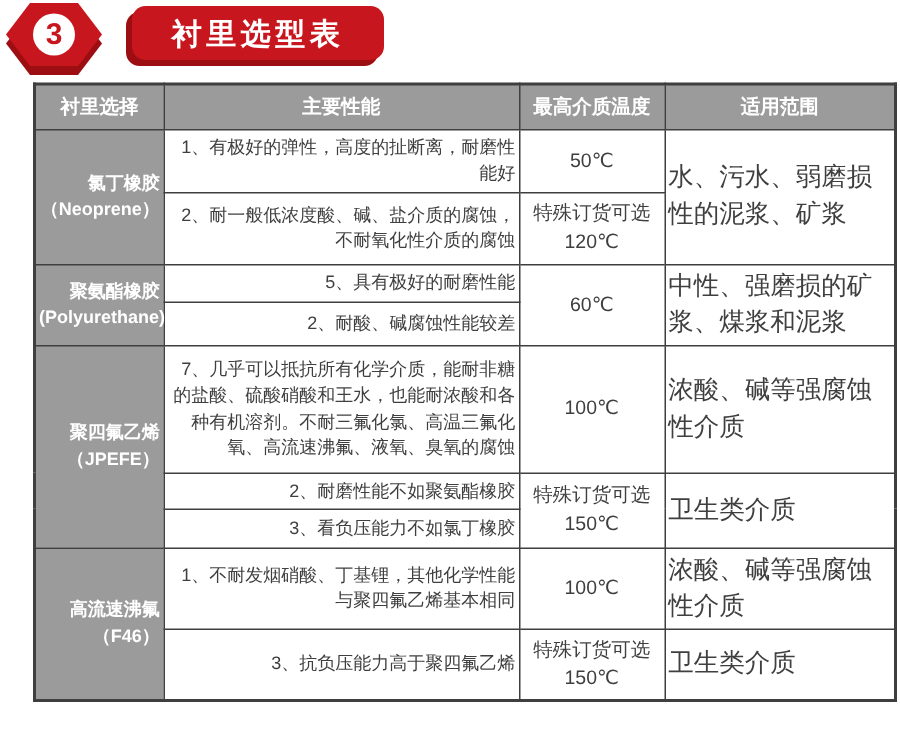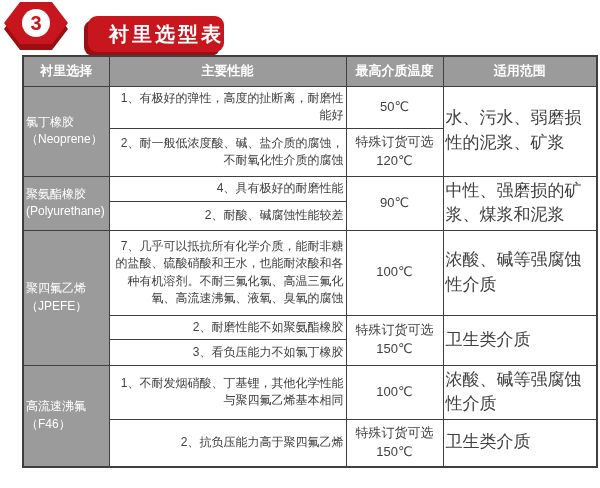--- a/index.html
+++ b/index.html
@@ -24,24 +24,24 @@
     background:#c8161e;
     clip-path:polygon(0 50%,25% 0,75% 0,100% 50%,75% 100%,25% 100%);
     display:flex;align-items:center;justify-content:center;
   }
   .hex-circle{
     width:28px;height:28px;border-radius:50%;background:#ffffff;
     display:flex;align-items:center;justify-content:center;
   }
   .hex-number{color:#c8161e;font-size:20px;font-weight:bold;line-height:1;}
   .banner{
-    position:absolute;left:88px;top:16px;width:136px;height:36px;
+    position:absolute;left:88px;top:4px;width:168px;height:36px;
     background:#c8161e;border-radius:9px;
     box-shadow:-4px 4px 0 #9d0e13;
-    display:flex;align-items:center;justify-content:flex-end;
+    display:flex;align-items:center;justify-content:center;
   }
   .banner-text{color:#ffffff;font-size:20px;font-weight:bold;letter-spacing:3px;}
 
   
   table.lining{
     position:absolute;left:22px;top:55px;
     width:574px;
     border-collapse:collapse;
     table-layout:fixed;
     border:2px solid #3f3f3f;
@@ -54,21 +54,21 @@
     line-height:1.45;
     vertical-align:middle;
   }
   th.col-head{
     background:#9b9b9b;color:#ffffff;
     font-size:13px;font-weight:bold;text-align:center;
     padding:4px 2px;
   }
   td.name-cell{
     background:#9b9b9b;color:#ffffff;
-    font-weight:normal;text-align:left;
+    font-weight:bold;text-align:right;
     font-size:12px;line-height:1.5;
     padding:2px 1px;
   }
   td.perf-cell{text-align:right;padding:3px 8px;}
   td.temp-cell{text-align:center;font-size:13px;}
   td.range-cell{text-align:left;padding:3px 9px;font-size:17px;}
   td.center{text-align:left;}
   .prewrap{white-space:pre-line;}
 </style>
 </head>
@@ -118,22 +118,22 @@
         <td class="perf-cell">2、耐一般低浓度酸、碱、盐介质的腐蚀，不耐氧化性介质的腐蚀</td>
         <td class="temp-cell prewrap">特殊订货可选
 120℃</td>
       </tr>
 
       <tr style="height:25px">
         <td class="name-cell" rowspan="2">
           <div>聚氨酯橡胶</div>
           <div>(Polyurethane)</div>
         </td>
-        <td class="perf-cell">4、具有极好的耐磨性能</td>
-        <td class="temp-cell" rowspan="2">90℃</td>
+        <td class="perf-cell">5、具有极好的耐磨性能</td>
+        <td class="temp-cell" rowspan="2">60℃</td>
         <td class="range-cell" rowspan="2">中性、强磨损的矿浆、煤浆和泥浆</td>
       </tr>
       <tr style="height:28px">
         <td class="perf-cell">2、耐酸、碱腐蚀性能较差</td>
       </tr>
 
       <tr style="height:85px">
         <td class="name-cell" rowspan="3">
           <div>聚四氟乙烯</div>
           <div>（JPEFE）</div>
@@ -155,21 +155,21 @@
       <tr style="height:45px">
         <td class="name-cell" rowspan="2">
           <div>高流速沸氟</div>
           <div>（F46）</div>
         </td>
         <td class="perf-cell">1、不耐发烟硝酸、丁基锂，其他化学性能与聚四氟乙烯基本相同</td>
         <td class="temp-cell">100℃</td>
         <td class="range-cell">浓酸、碱等强腐蚀性介质</td>
       </tr>
       <tr style="height:47px">
-        <td class="perf-cell">2、抗负压能力高于聚四氟乙烯</td>
+        <td class="perf-cell">3、抗负压能力高于聚四氟乙烯</td>
         <td class="temp-cell prewrap">特殊订货可选
 150℃</td>
         <td class="range-cell center">卫生类介质</td>
       </tr>
     </tbody>
   </table>
 
 </div>
 
 </body></html>

